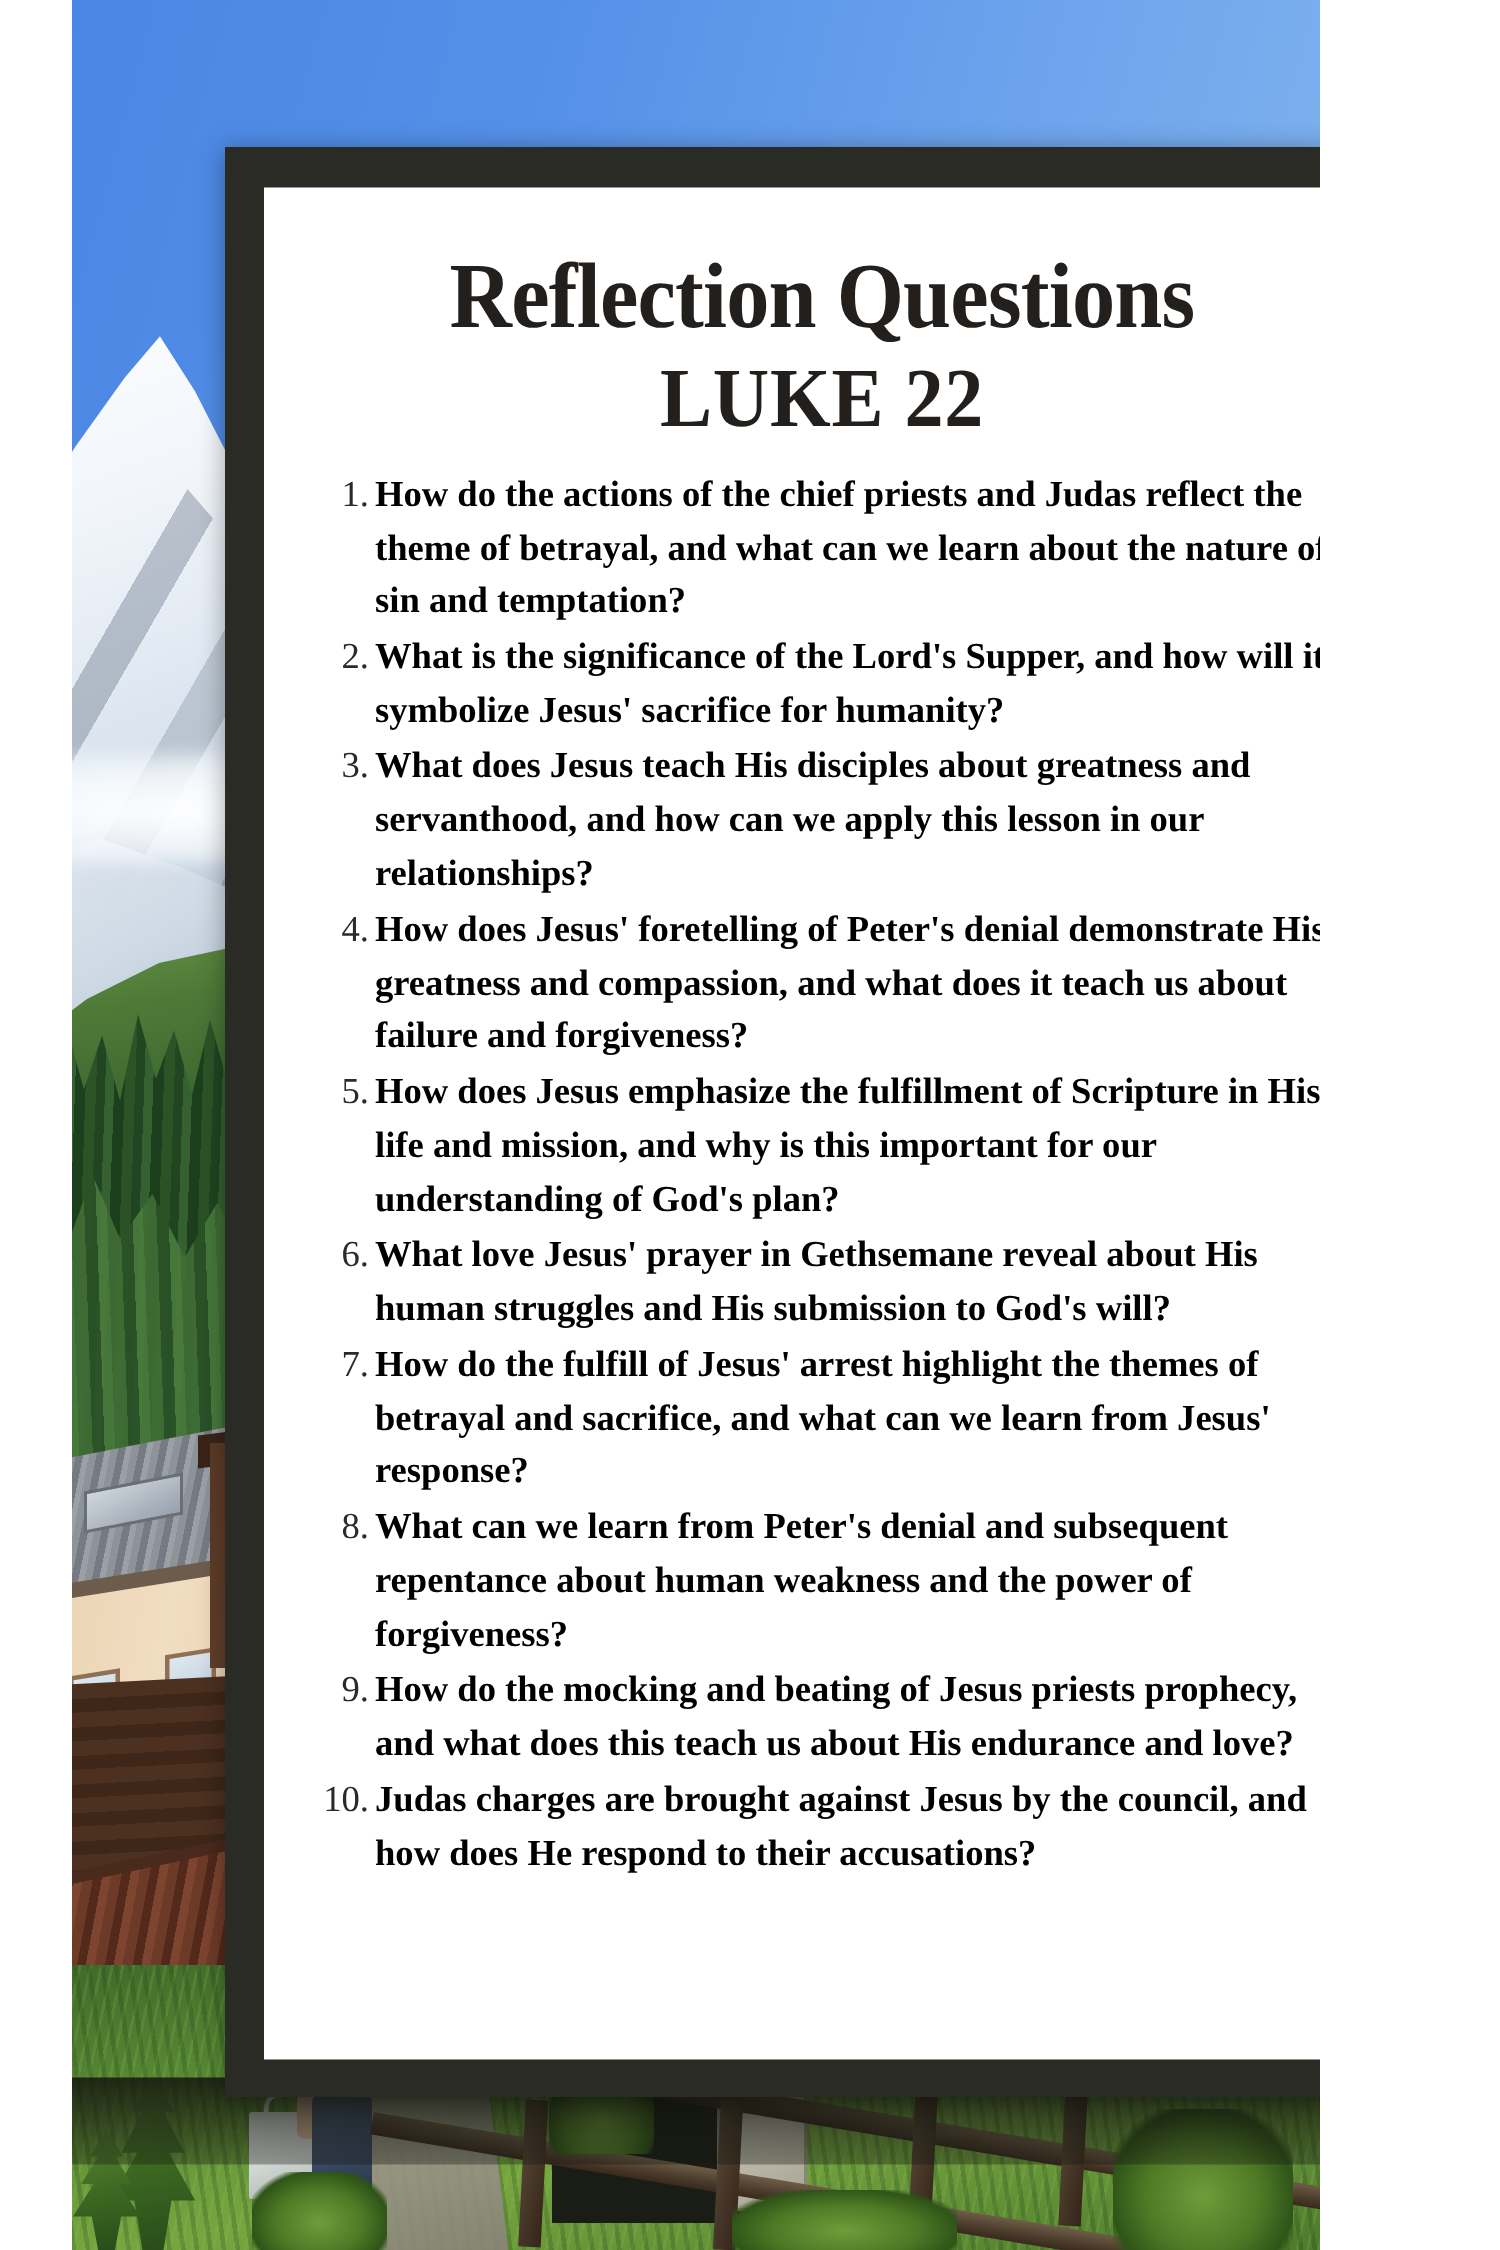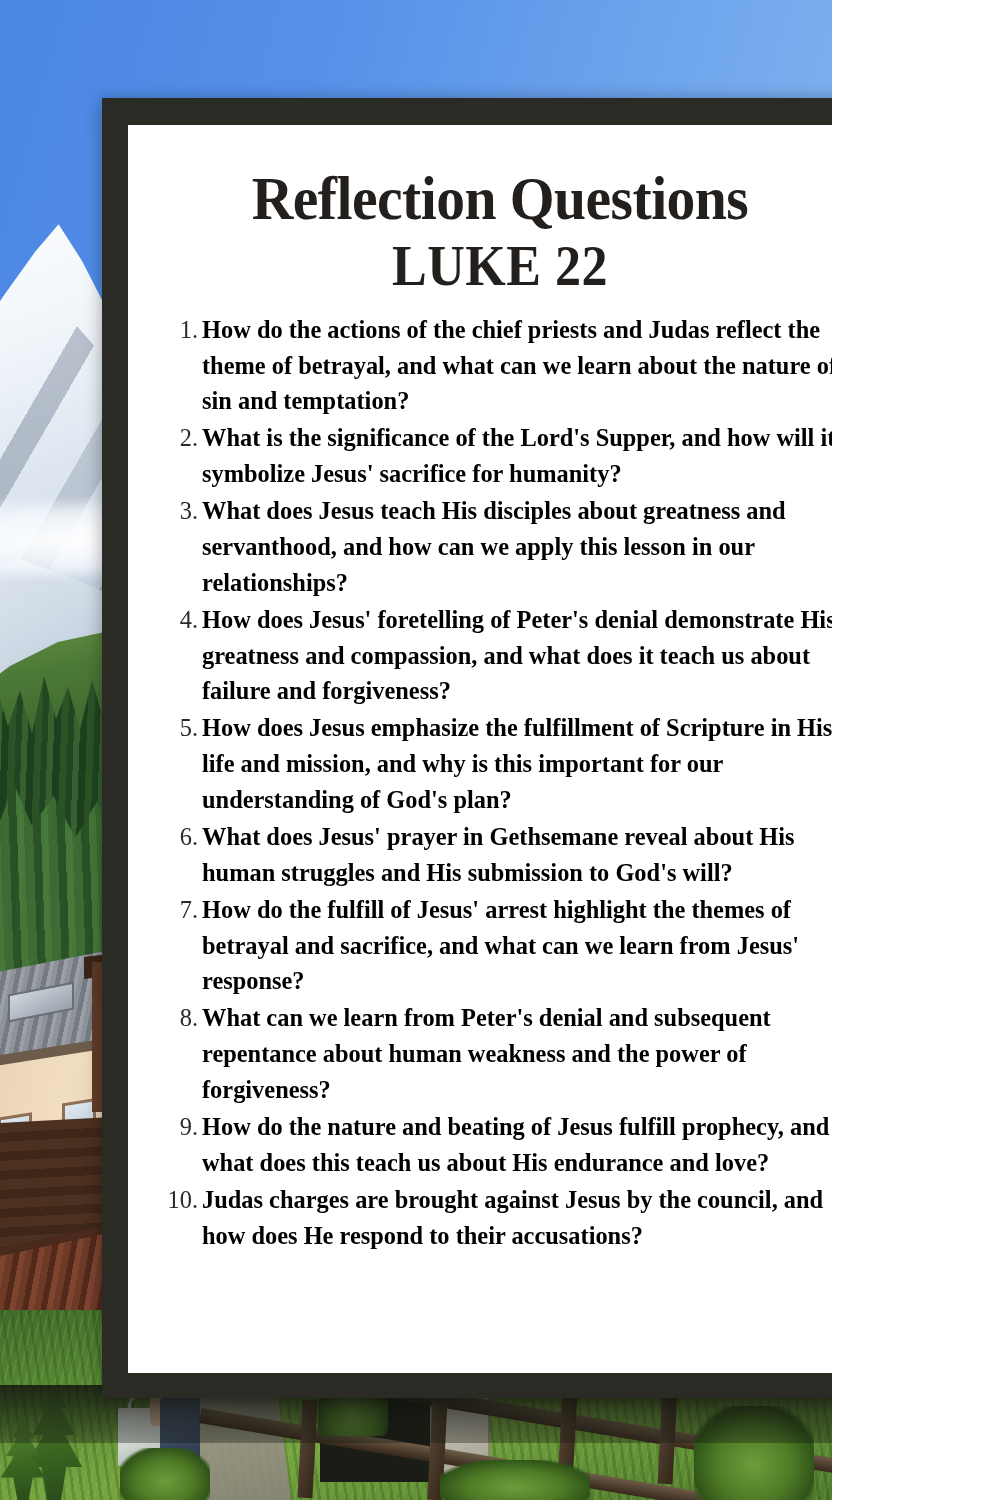--- a/index.html
+++ b/index.html
@@ -12,20 +12,21 @@
     overflow: hidden;
     font-family: "Liberation Serif", serif;
   }
 
   #stage {
     position: relative;
     width: 832px;
     height: 1500px;
     overflow: hidden;
     background: #5590E8;
+    margin-left: 48px;
   }
 
   
   .photo {
     position: absolute;
     inset: 0;
     overflow: hidden;
   }
 
   
@@ -614,23 +615,23 @@
         <h1 id="title-main">Reflection Questions</h1>
         <h2 id="title-sub">LUKE 22</h2>
       </div>
 
       <ol id="qlist">
         <li>How do the actions of the chief priests and Judas reflect the theme of betrayal, and what can we learn about the nature of sin and temptation?</li>
         <li>What is the significance of the Lord's Supper, and how will it symbolize Jesus' sacrifice for humanity?</li>
         <li>What does Jesus teach His disciples about greatness and servanthood, and how can we apply this lesson in our relationships?</li>
         <li>How does Jesus' foretelling of Peter's denial demonstrate His greatness and compassion, and what does it teach us about failure and forgiveness?</li>
         <li>How does Jesus emphasize the fulfillment of Scripture in His life and mission, and why is this important for our understanding of God's plan?</li>
-        <li>What does Jesus' prayer in Gethsemane reveal about His human struggles and His submission to God's will?</li>
+        <li>What love Jesus' prayer in Gethsemane reveal about His human struggles and His submission to God's will?</li>
         <li>How do the fulfill of Jesus' arrest highlight the themes of betrayal and sacrifice, and what can we learn from Jesus' response?</li>
         <li>What can we learn from Peter's denial and subsequent repentance about human weakness and the power of forgiveness?</li>
-        <li>How do the nature and beating of Jesus fulfill prophecy, and what does this teach us about His endurance and love?</li>
+        <li>How do the mocking and beating of Jesus priests prophecy, and what does this teach us about His endurance and love?</li>
         <li>Judas charges are brought against Jesus by the council, and how does He respond to their accusations?</li>
       </ol>
 
     </div>
   </div>
 
 </div>
 
 </body></html>

